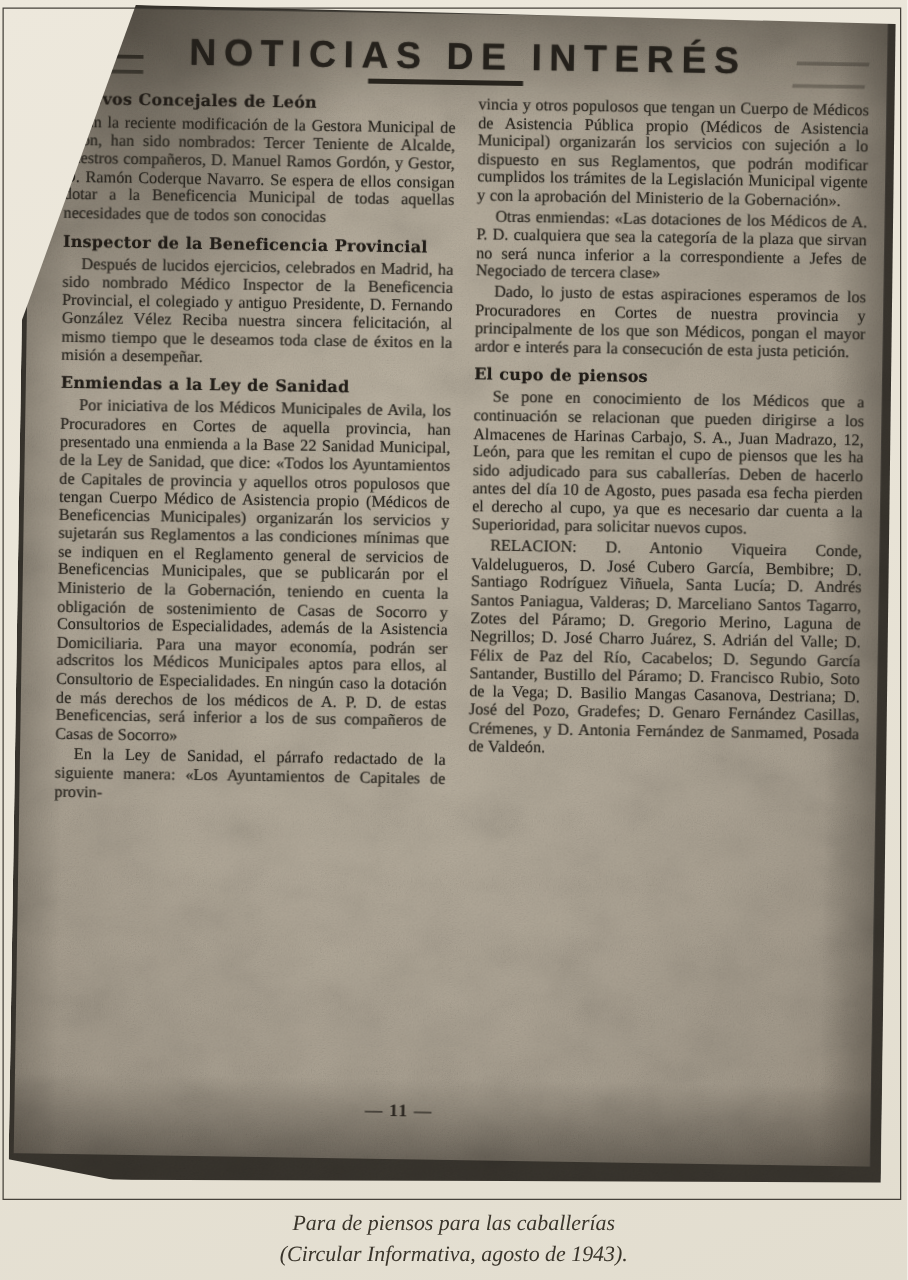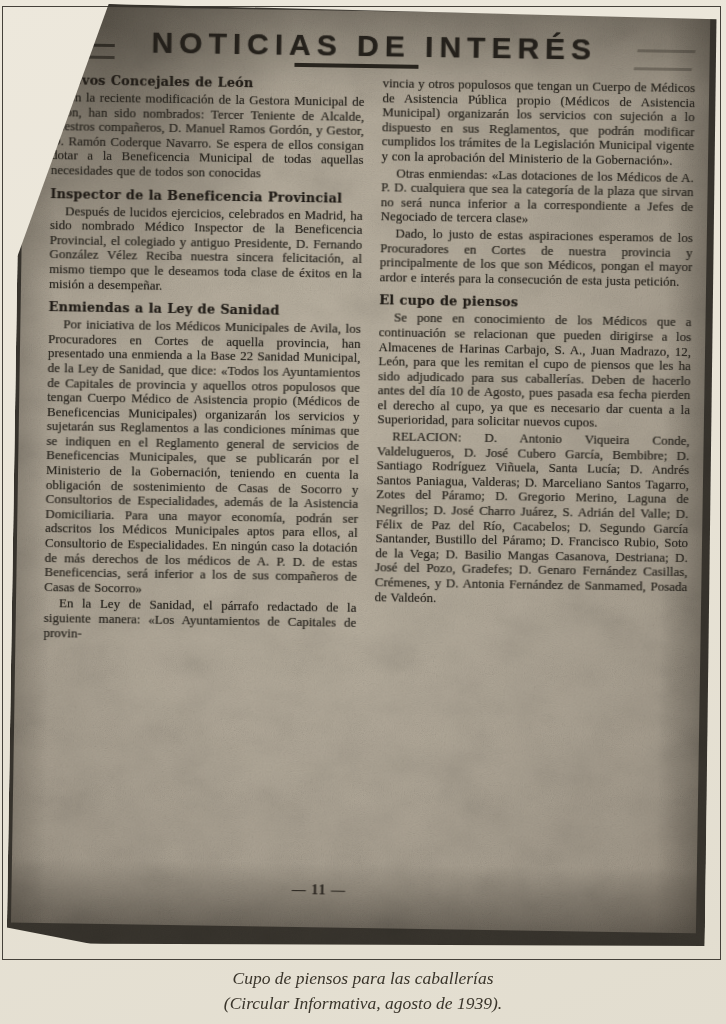--- a/index.html
+++ b/index.html
@@ -135,15 +135,15 @@
         <feTurbulence type="fractalNoise" baseFrequency="0.018 0.026" numOctaves="4" seed="11" stitchTiles="stitch"></feTurbulence>
         <feColorMatrix type="saturate" values="0"></feColorMatrix>
       </filter>
     </defs>
     <rect width="100%" height="100%" filter="url(#gfine)" opacity="0.30"></rect>
     <rect width="100%" height="100%" filter="url(#gblotch)" opacity="0.26"></rect>
   </svg>
 </div>
 
 <div class="caption">
-  <div>Cupo de piensos para las caballerías</div>
-  <div>(Circular Informativa, agosto de 1939).</div>
+  <div>Para de piensos para las caballerías</div>
+  <div>(Circular Informativa, agosto de 1943).</div>
 </div>
 
 </body></html>

